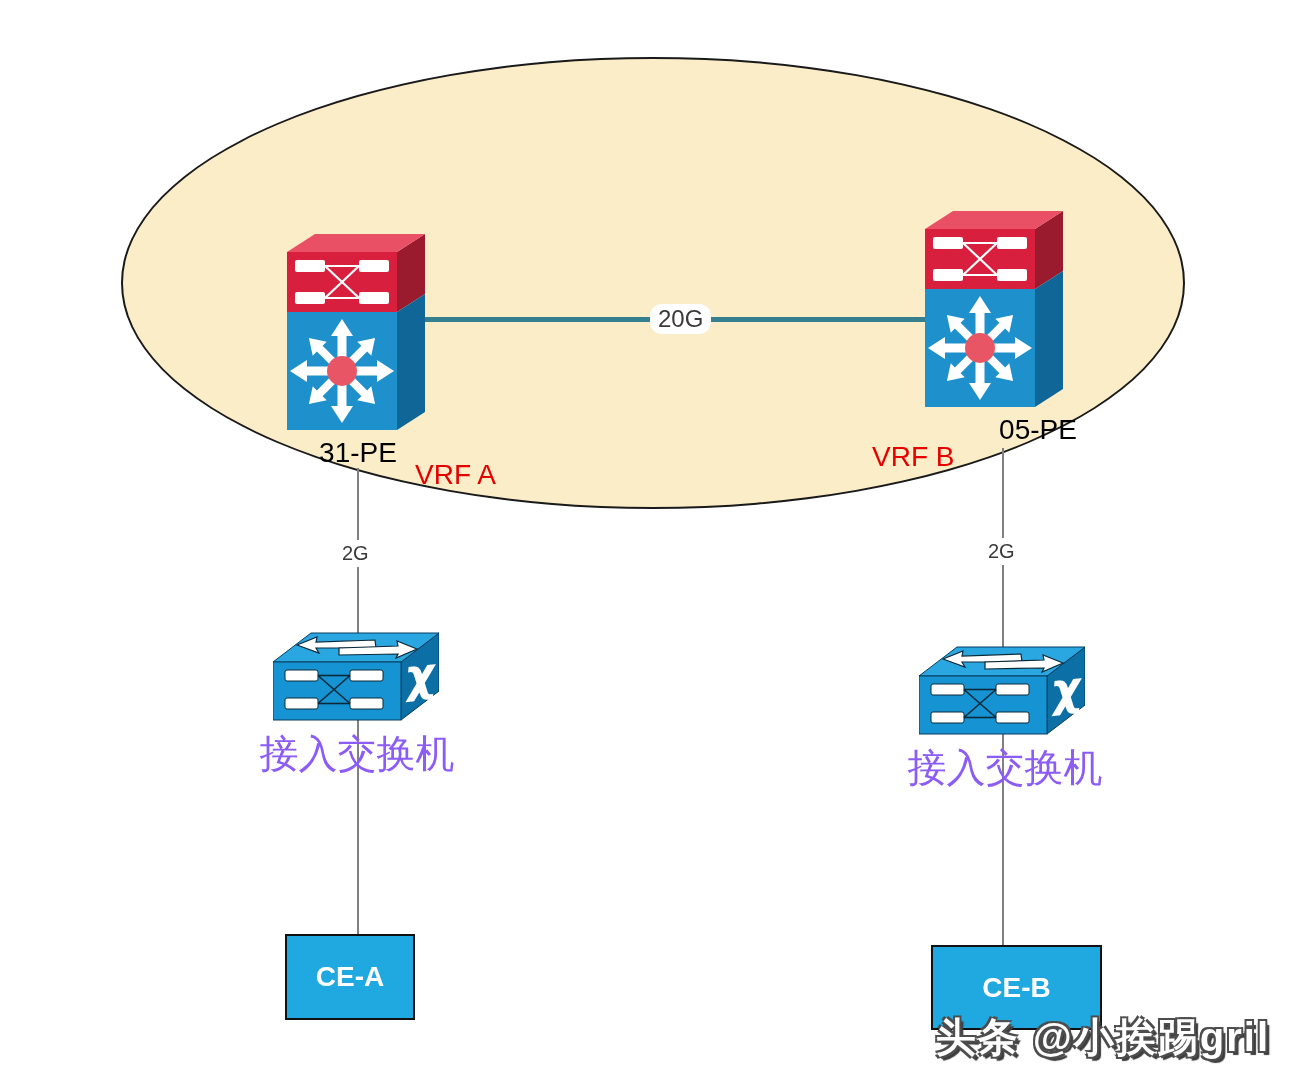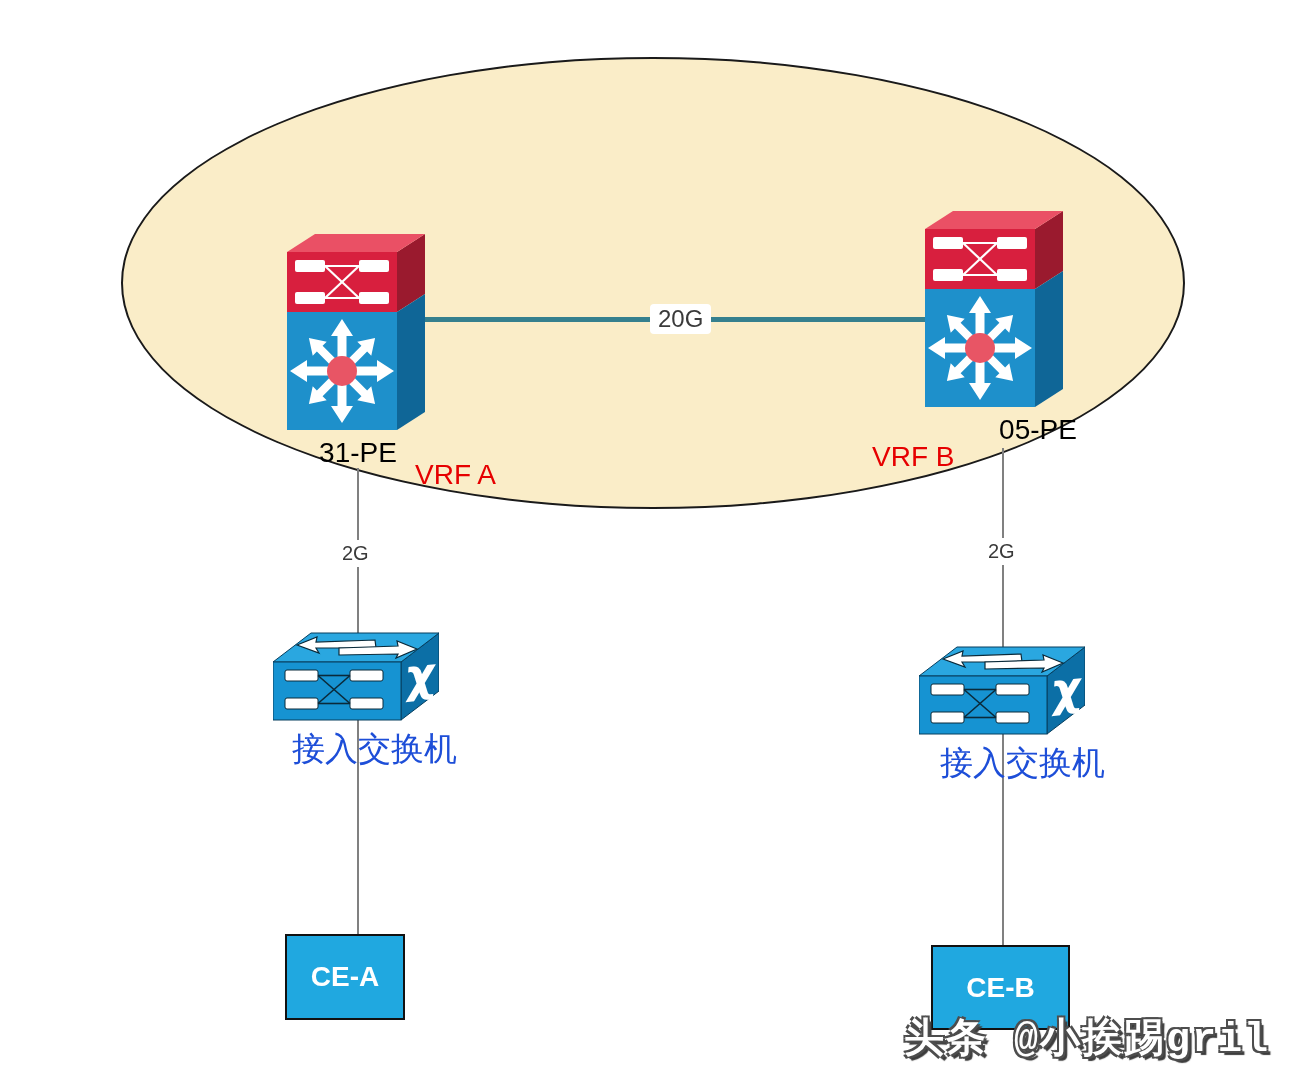--- a/index.html
+++ b/index.html
@@ -13,21 +13,21 @@
     box-sizing:border-box;
   }
   .cloud-title{
     position:absolute;left:509px;top:111px;width:300px;
     text-align:center;font-size:30px;color:#111;letter-spacing:1px;
   }
   .core-link{
     position:absolute;left:425px;top:317px;width:500px;height:5px;background:#35808E;
   }
   .core-link-label{
-    position:absolute;left:650px;top:304px;background:#ffffff;border-radius:4px;
+    position:absolute;left:650px;top:304px;background:#ffffff;border-radius:12px;
     padding:1px 8px;font-size:24px;color:#3a3a3a;
   }
   .vline{position:absolute;width:2px;background:#808080;}
   .vline-left{left:357px;top:468px;height:466px;}
   .vline-right{left:1002px;top:448px;height:497px;}
   .access-link-label{
     position:absolute;background:#ffffff;padding:2px 6px;
     font-size:20px;color:#3a3a3a;
   }
   .access-link-label.left{left:336px;top:540px;}
@@ -39,36 +39,36 @@
   .sw-right{left:919px;top:643px;}
   .node-label{
     position:absolute;text-align:center;color:#000;font-size:28px;
   }
   .lbl-pe-left{left:288px;top:437px;width:140px;}
   .lbl-pe-right{left:968px;top:414px;width:140px;}
   .vrf-label{position:absolute;font-size:28px;color:#E60000;}
   .vrf-a{left:415px;top:459px;}
   .vrf-b{left:872px;top:441px;}
   .switch-label{
-    position:absolute;text-align:right;color:#1d4ed8;font-size:33px;width:200px;
+    position:absolute;text-align:center;color:#8b5cf6;font-size:39px;width:200px;
   }
   .lbl-sw-left{left:257px;top:727px;}
   .lbl-sw-right{left:905px;top:741px;}
   .ce-box{
     position:absolute;background:#20A8E0;border:2px solid #111;box-sizing:border-box;
     display:flex;align-items:center;justify-content:center;
     color:#ffffff;font-weight:bold;font-size:28px;
   }
-  .ce-a{left:285px;top:934px;width:120px;height:86px;}
-  .ce-b{left:931px;top:945px;width:139px;height:85px;}
+  .ce-a{left:285px;top:934px;width:130px;height:86px;}
+  .ce-b{left:931px;top:945px;width:171px;height:85px;}
   .watermark{
     position:absolute;right:24px;top:1010px;font-size:40px;font-weight:bold;color:#ffffff;
     text-shadow:-2px -2px 0 #4d4d4d,2px -2px 0 #4d4d4d,-2px 2px 0 #4d4d4d,
                  2px 2px 0 #4d4d4d,4px 4px 1px #3c3c3c;
-    letter-spacing:2px;white-space:nowrap;font-family:Liberation Mono, monospace;
+    letter-spacing:2px;white-space:nowrap;
   }
 </style>
 </head>
 <body>
 
 <div class="canvas">
 
   <svg width="0" height="0" style="position:absolute" aria-hidden="true">
     <defs>
       <path id="dbl-arrow" d="M0,-52 L11,-35 L4.5,-35 L4.5,35 L11,35 L0,52 L-11,35 L-4.5,35 L-4.5,-35 L-11,-35 Z"></path>

